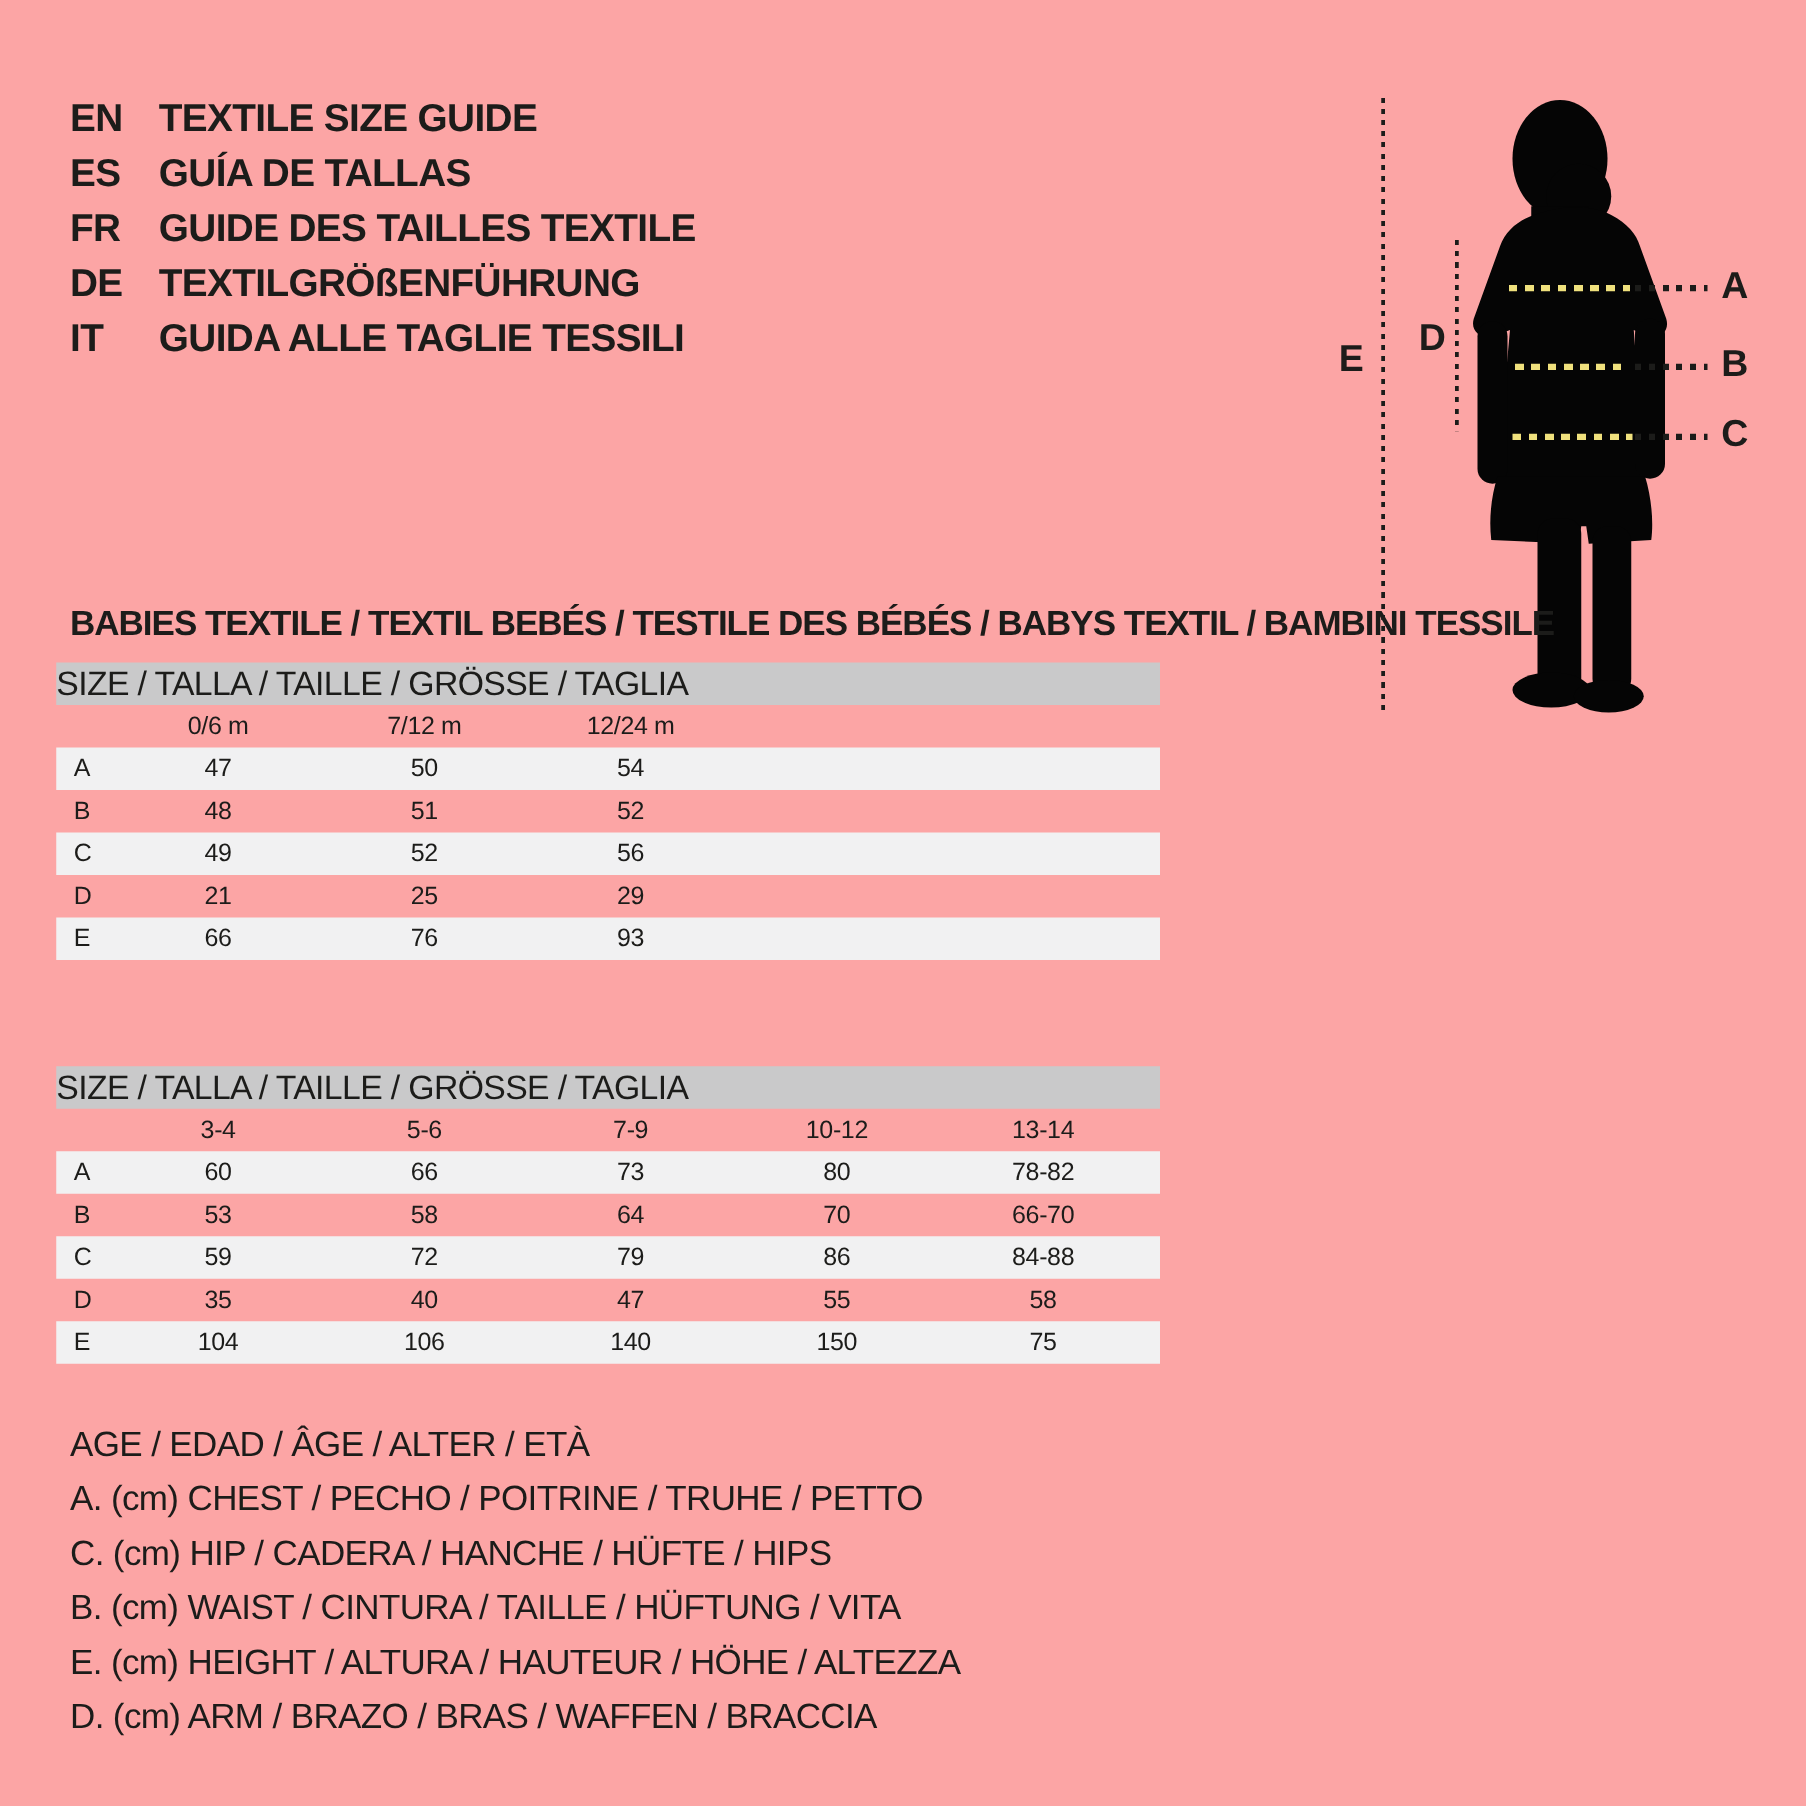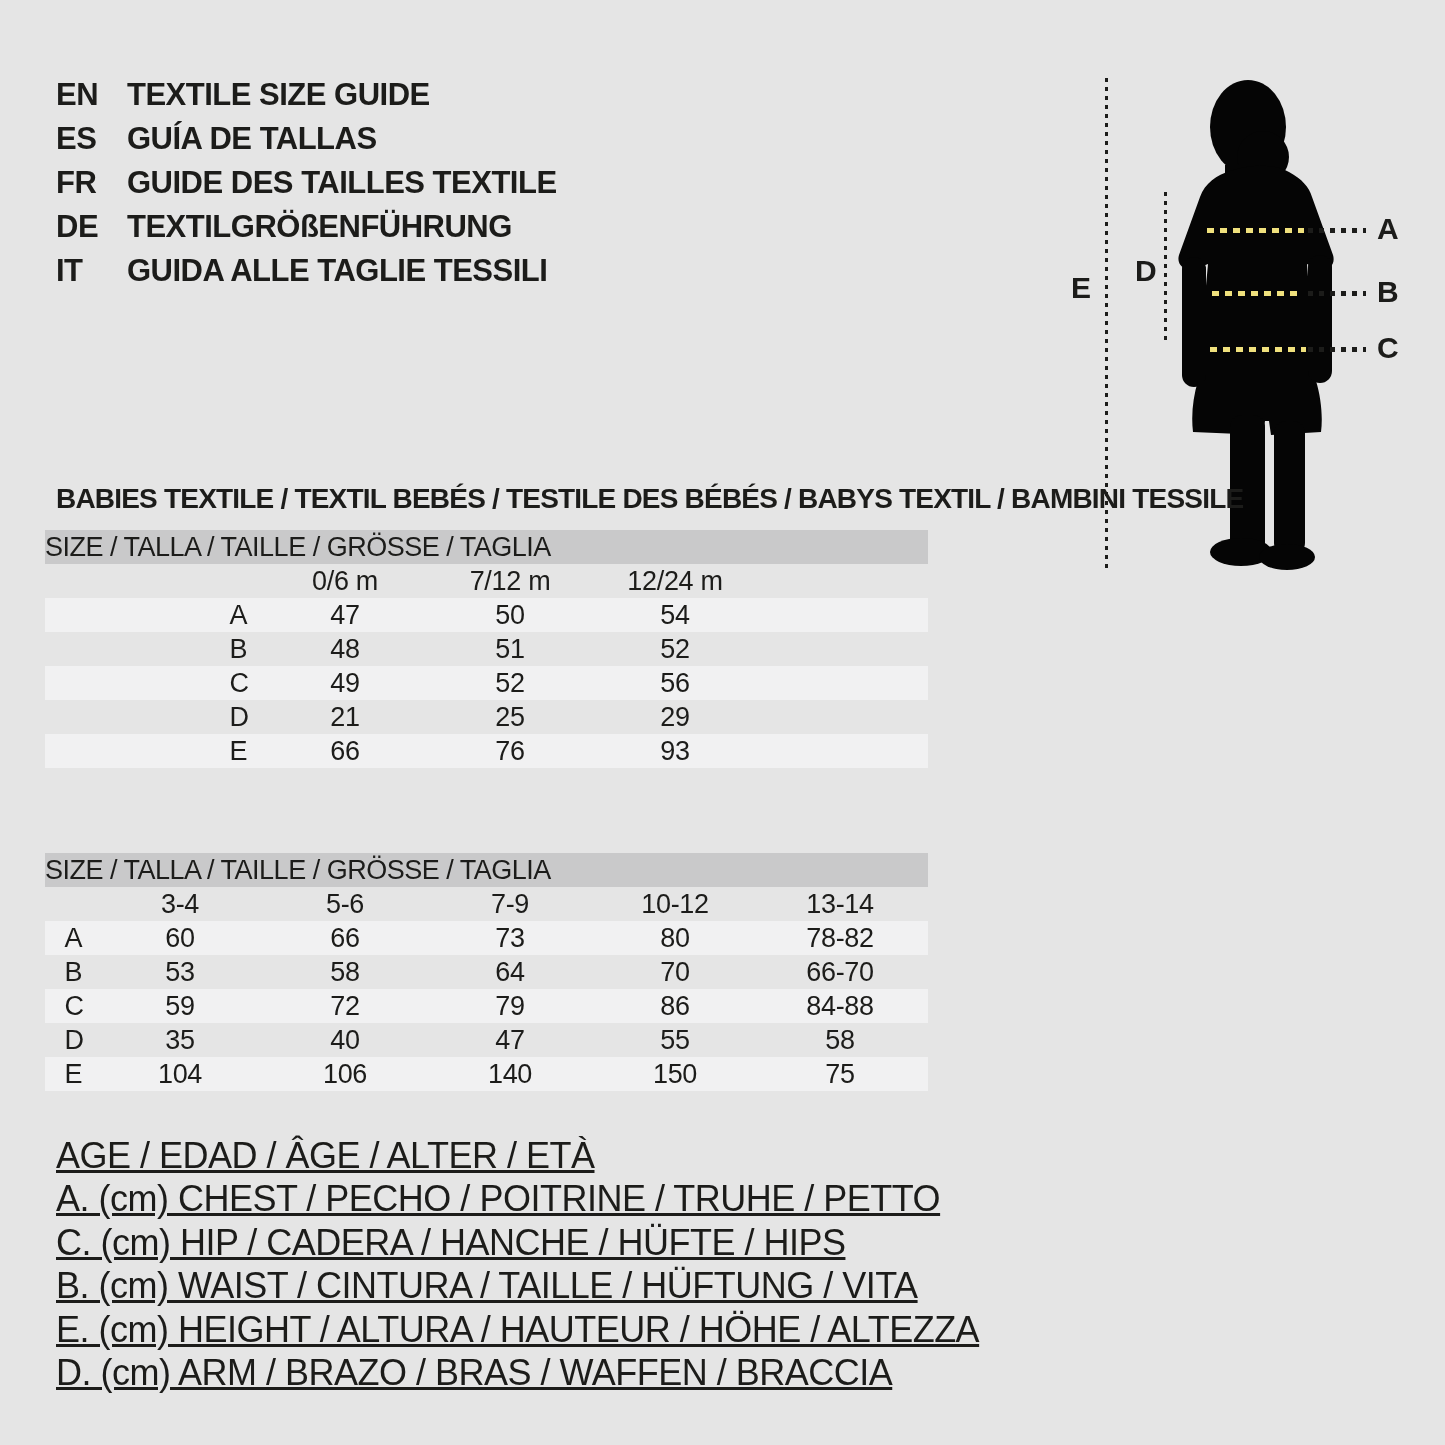--- a/index.html
+++ b/index.html
@@ -1,16 +1,16 @@
 <!DOCTYPE html>
 <html><head>
 <meta charset="utf-8">
 <style>
   html,body{margin:0;padding:0;background:#fff;}
-  .canvas{position:relative;width:1445px;height:1445px;background:#e5e5e5;overflow:hidden;
+  .canvas{position:relative;width:1445px;height:1445px;background:#fca5a5;overflow:hidden;
           font-family:"Liberation Sans", sans-serif;color:#1c1c1a;}
 
   
   .langs{position:absolute;left:56px;top:73px;}
   .lang-row{display:flex;height:44px;align-items:center;font-size:31px;font-weight:700;letter-spacing:-0.5px;white-space:nowrap;}
   .lang-code{width:71px;flex:0 0 71px;}
 
   
   .sec-title{position:absolute;left:56px;font-size:28px;font-weight:700;letter-spacing:-0.8px;white-space:nowrap;}
   #babies-title{top:483px;}
@@ -20,28 +20,28 @@
   .size-bar{position:absolute;left:45px;width:883px;height:34px;background:#c9c9ca;
             font-size:27px;line-height:34px;padding-left:0;box-sizing:border-box;
             letter-spacing:-0.5px;white-space:nowrap;}
   #babies-bar{top:530px;}
   #children-bar{top:853px;}
 
   
   .table{position:absolute;left:45px;}
   #babies-table{top:564px;}
   #children-table{top:887px;}
-  .trow{display:flex;width:883px;height:34px;line-height:34px;font-size:27px;letter-spacing:-0.3px;justify-content:center;}
+  .trow{display:flex;width:883px;height:34px;line-height:34px;font-size:20px;letter-spacing:-0.3px;}
   .trow.alt{background:#f1f1f2;}
   .tlabel{width:47px;flex:0 0 47px;padding-left:14px;box-sizing:border-box;}
   .tcell{width:165px;flex:0 0 165px;text-align:center;}
 
   
   .legend{position:absolute;left:56px;top:1134px;}
-  .legend-line{height:43.4px;line-height:43.4px;font-size:36px;letter-spacing:-0.5px;white-space:nowrap;text-decoration:underline;}
+  .legend-line{height:43.4px;line-height:43.4px;font-size:28px;letter-spacing:-0.5px;white-space:nowrap;}
 
   
   .silhouette{position:absolute;left:1170px;top:75px;width:170px;height:500px;}
   .silhouette *{fill:#050505;}
   .vline{position:absolute;width:3px;
          background-image:repeating-linear-gradient(180deg,#1c1c1a 0 4px,transparent 4px 9px);}
   #line-e{left:1105px;top:78px;height:490px;}
   #line-d{left:1164px;top:192px;height:153px;}
   .hdash-yellow{position:absolute;height:5px;
          background-image:repeating-linear-gradient(90deg,#f0e17d 0 7px,transparent 7px 13px);}

